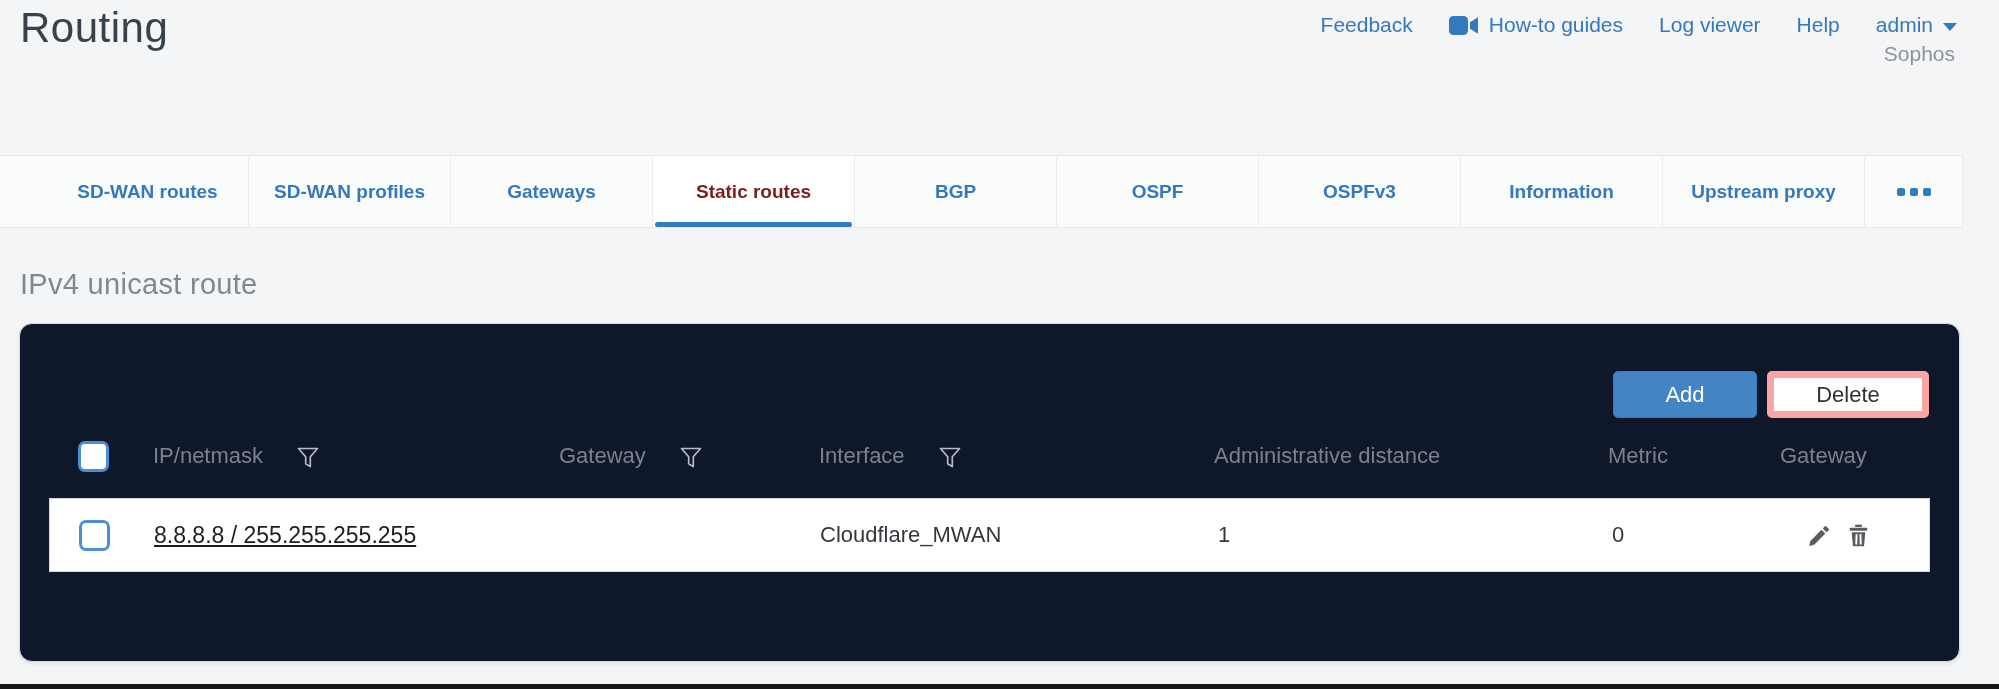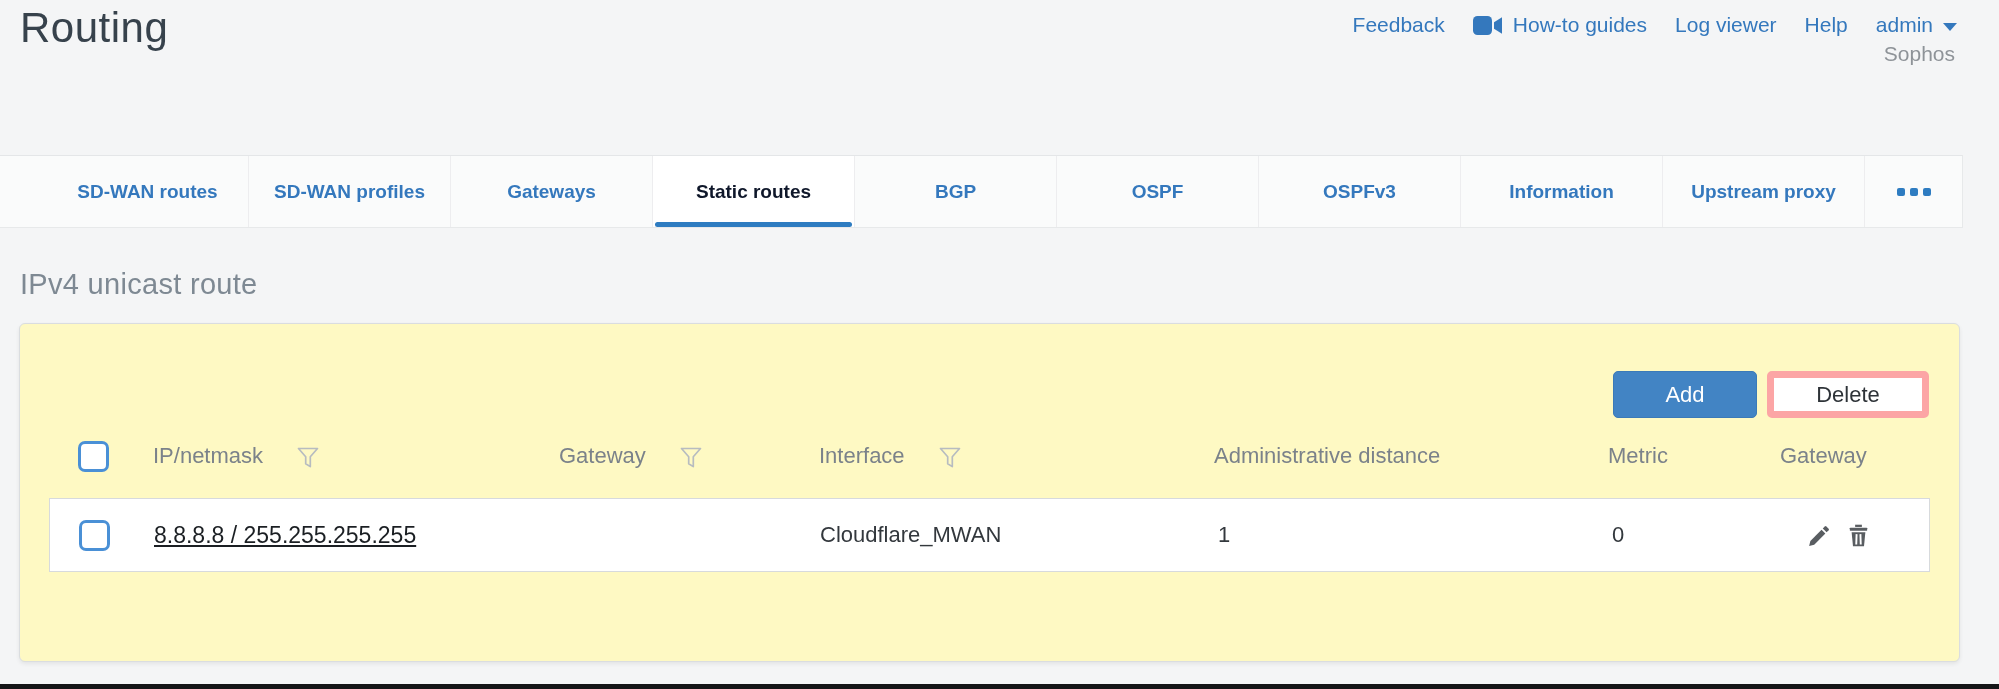--- a/index.html
+++ b/index.html
@@ -9,21 +9,21 @@
     font-family:"Liberation Sans","DejaVu Sans",sans-serif;
     -webkit-font-smoothing:antialiased;
   }
   
   .page-title{
     position:absolute;left:20px;top:4px;margin:0;
     font-size:42px;font-weight:400;color:#37424c;letter-spacing:.5px;
   }
   .top-nav{
     position:absolute;right:42px;top:10px;height:30px;
-    display:flex;align-items:center;gap:28px;
+    display:flex;align-items:center;gap:36px;
     font-size:21px;color:#3478bd;white-space:nowrap;
   }
   .top-nav .navlink{display:flex;align-items:center;gap:10px;cursor:pointer;}
   .videocam{display:inline-flex;align-items:center;}
   .caret-down{
     width:0;height:0;border-left:7px solid transparent;border-right:7px solid transparent;
     border-top:8px solid #3478bd;margin-top:3px;
   }
   .brand{
     position:absolute;right:44px;top:42px;
@@ -34,36 +34,36 @@
     position:absolute;left:0;top:155px;width:1963px;height:73px;
     background:#fafbfb;border-top:1px solid #e4e6e8;border-bottom:1px solid #e7e9ea;
     border-right:1px solid #e7e9ea;
     display:flex;box-sizing:border-box;padding-left:47px;
   }
   .tab{
     flex:1 1 0;display:flex;align-items:center;justify-content:center;
     font-size:19px;font-weight:700;color:#3478bd;cursor:pointer;
     border-right:1px solid #ededef;position:relative;
   }
-  .tab.active{background:#ffffff;color:#0f172a;}
+  .tab.active{background:#ffffff;color:#7f1d1d;}
   .tab.active::after{
     content:"";position:absolute;left:2px;right:2px;bottom:0;height:5px;
     background:#2e7cc1;border-radius:3px;
   }
   .tab.overflow{flex:0 0 97px;border-right:none;gap:5px;}
   .dot{width:8px;height:8px;border-radius:2px;background:#2e7cc1;display:inline-block;}
   
   .section-title{
     position:absolute;left:20px;top:268px;
     font-size:29px;color:#7e8993;font-weight:400;letter-spacing:.3px;text-align:center;
   }
   
   .card{
     position:absolute;left:19px;top:323px;width:1941px;height:339px;
-    background:#fef9c3;border:1px solid #dadde0;border-radius:6px;
+    background:#0f172a;border:1px solid #dadde0;border-radius:13px;
     box-shadow:0 2px 4px rgba(0,0,0,.07);box-sizing:border-box;
   }
   .btns{position:absolute;top:47px;right:30px;display:flex;gap:10px;}
   .btn{
     height:47px;border-radius:5px;font-size:22px;cursor:pointer;
     font-family:"Liberation Sans","DejaVu Sans",sans-serif;
     background:#ffffff;border:7px solid #fca5a5;color:#2e3338;padding:0 10px;
   }
   .btn.primary{width:144px;background:#4284c4;border:1px solid #3b7ab8;color:#ffffff;}
   .btn.secondary{width:162px;}

